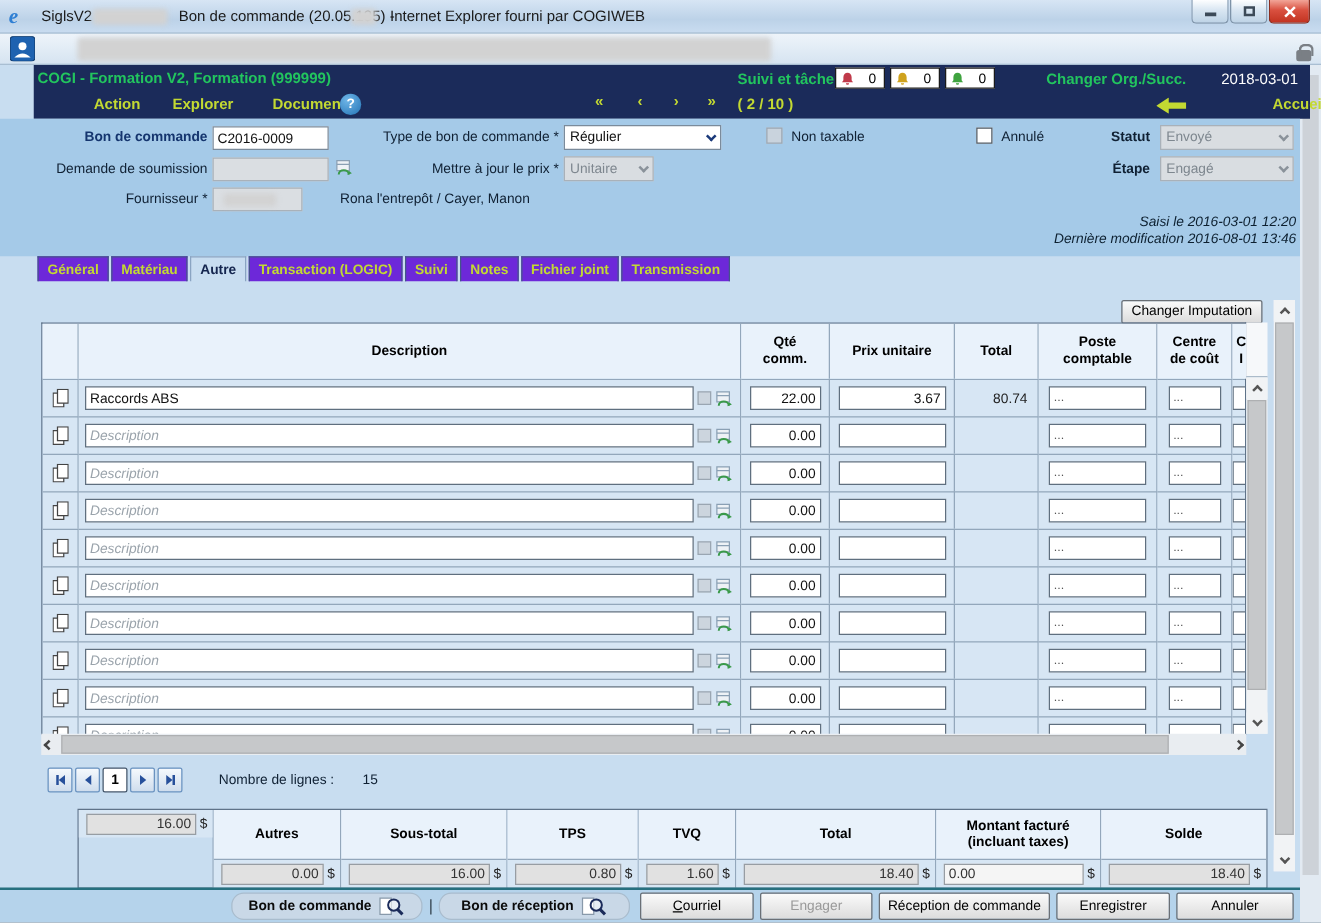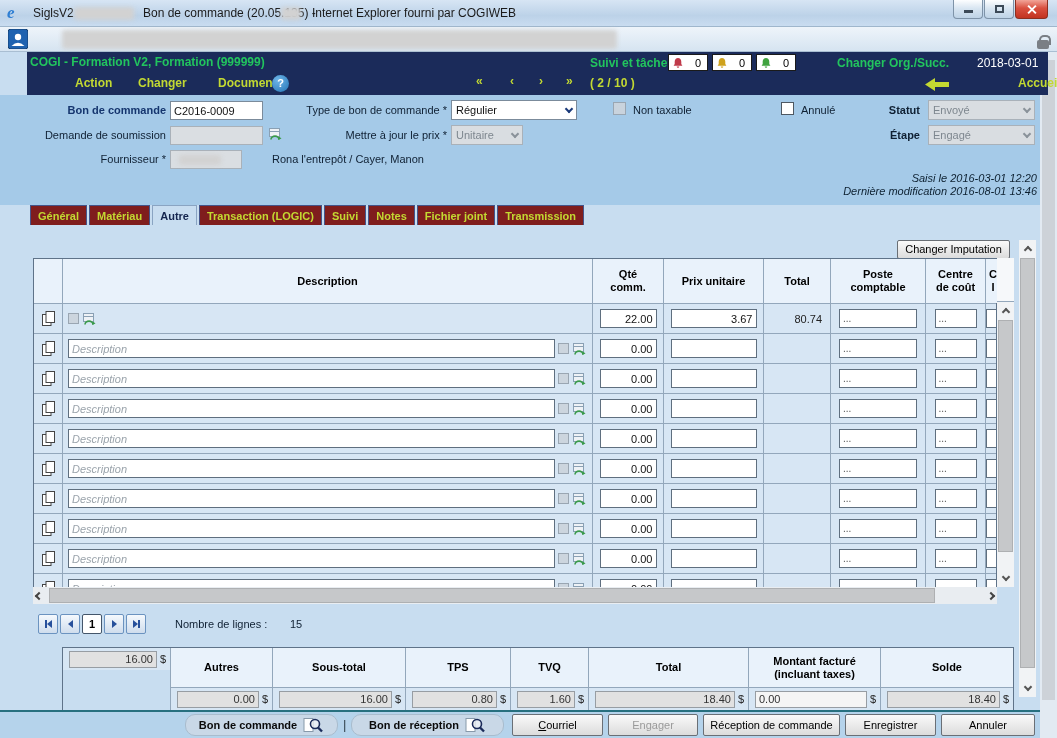--- a/index.html
+++ b/index.html
@@ -51,21 +51,21 @@
   .sel { position:absolute; height:20px; border:1px solid #7b8b9b; background:#fff; display:flex; align-items:center; justify-content:space-between; padding:0 4px; font-size:11px; color:#111; }
   .sel.dis { background:#d9dde1; border-color:#a9b1b9; color:#7e878f; }
   .chev { width:6px; height:6px; border-left:2px solid #1b3a7a; border-top:2px solid #1b3a7a; transform:rotate(-135deg); margin-top:-3px; }
   .sel.dis .chev { border-color:#8a929a; }
   .chk { position:absolute; width:13px; height:13px; background:#fff; border:1px solid #4e5862; }
   .chk.dis { background:#c9d3dd; border-color:#9aa6b2; }
   .stamp { position:absolute; font-style:italic; font-size:11px; color:#0d2030; text-align:right; width:340px; }
 
   
   .tabs { position:absolute; left:30px; top:205px; display:flex; gap:2px; }
-  .tab { height:20px; background:#7f1d1d; color:#c3d932; font-size:11px; font-weight:bold; line-height:20px; padding:0 7px; white-space:nowrap; border:1px solid #44548a; border-bottom:none; cursor:default; }
+  .tab { height:20px; background:#6d28d9; color:#c3d932; font-size:11px; font-weight:bold; line-height:20px; padding:0 7px; white-space:nowrap; border:1px solid #44548a; border-bottom:none; cursor:default; }
   .tab.active { background:#c8ddf0; color:#14254e; border-color:#8aa4c2;text-align:right; }
 
   
   .content { position:absolute; left:0; top:226px; width:878px; height:484px; background:#c8ddf0; }
   .btn { border:1px solid #6a6f75; background:linear-gradient(#fafafa,#dcdcdc); font-size:11px; color:#000; text-align:center; border-radius:2px; }
   .changerbtn { position:absolute; left:897px; top:14px; width:113px; height:19px; line-height:17px; }
 
   .grid { display:grid; grid-template-columns:29px 530px 71px 100px 67px 95px 60px 12px; }
   .maintable { position:absolute; left:33px; top:32px; width:964px; border:1px solid #5f7389; border-bottom:none; }
   .thead { height:44px; }
@@ -199,21 +199,21 @@
           </svg>
           <span>0</span>
         </span>
       
     </span>
 
     <span class="wt" style="left:810px;top:4px;">Changer Org./Succ.</span>
     <span class="wn" style="left:950px;top:4px;">2018-03-01</span>
 
     <span class="yg" style="left:15px;top:24px;">Action</span>
-    <span class="yg" style="left:78px;top:24px;">Changer</span>
+    <span class="yg" style="left:78px;top:24px;">Explorer</span>
     <span class="yg" style="left:158px;top:24px;">Documents</span>
     <span class="helpbtn" style="left:245px;top:23px;">?</span>
 
     <span class="yg navarrow" style="left:416px;top:22px;">«</span>
     <span class="yg navarrow" style="left:450px;top:22px;">‹</span>
     <span class="yg navarrow" style="left:479px;top:22px;">›</span>
     <span class="yg navarrow" style="left:506px;top:22px;">»</span>
     <span class="yg" style="left:530px;top:24px;">( 2 / 10 )</span>
 
     <svg class="abs" style="left:898px;top:26px;" width="24" height="13">
@@ -310,20 +310,21 @@
       <div class="rows">
 
           <div class="grid trow">
             <div class="td c0">
               <svg width="13" height="15">
                 <rect x="0.5" y="3.5" width="8.5" height="11" fill="#fff" stroke="#444"></rect>
                 <rect x="4" y="0.5" width="8.5" height="11" fill="#fff" stroke="#444"></rect>
               </svg>
             </div>
             <div class="td c1">
+              <input class="in2 desc" value="Raccords ABS" placeholder="" style="">
               <span class="rchk"></span>
               <svg width="14" height="14">
                 <rect x="1.5" y="1.5" width="10" height="8" fill="#eef2f6" stroke="#8aa0b4"></rect>
                 <line x1="1.5" y1="4.5" x2="11.5" y2="4.5" stroke="#8aa0b4"></line>
                 <path d="M3 12.5 a4 3.4 0 0 1 8 0" fill="none" stroke="#3a9a4a" stroke-width="1.6"></path>
                 <polygon points="11,9.5 13.5,11.5 10,13" fill="#3a9a4a"></polygon>
               </svg>
             </div>
             <div class="td c2">
               <input class="in2 qty" value="22.00" style="">

